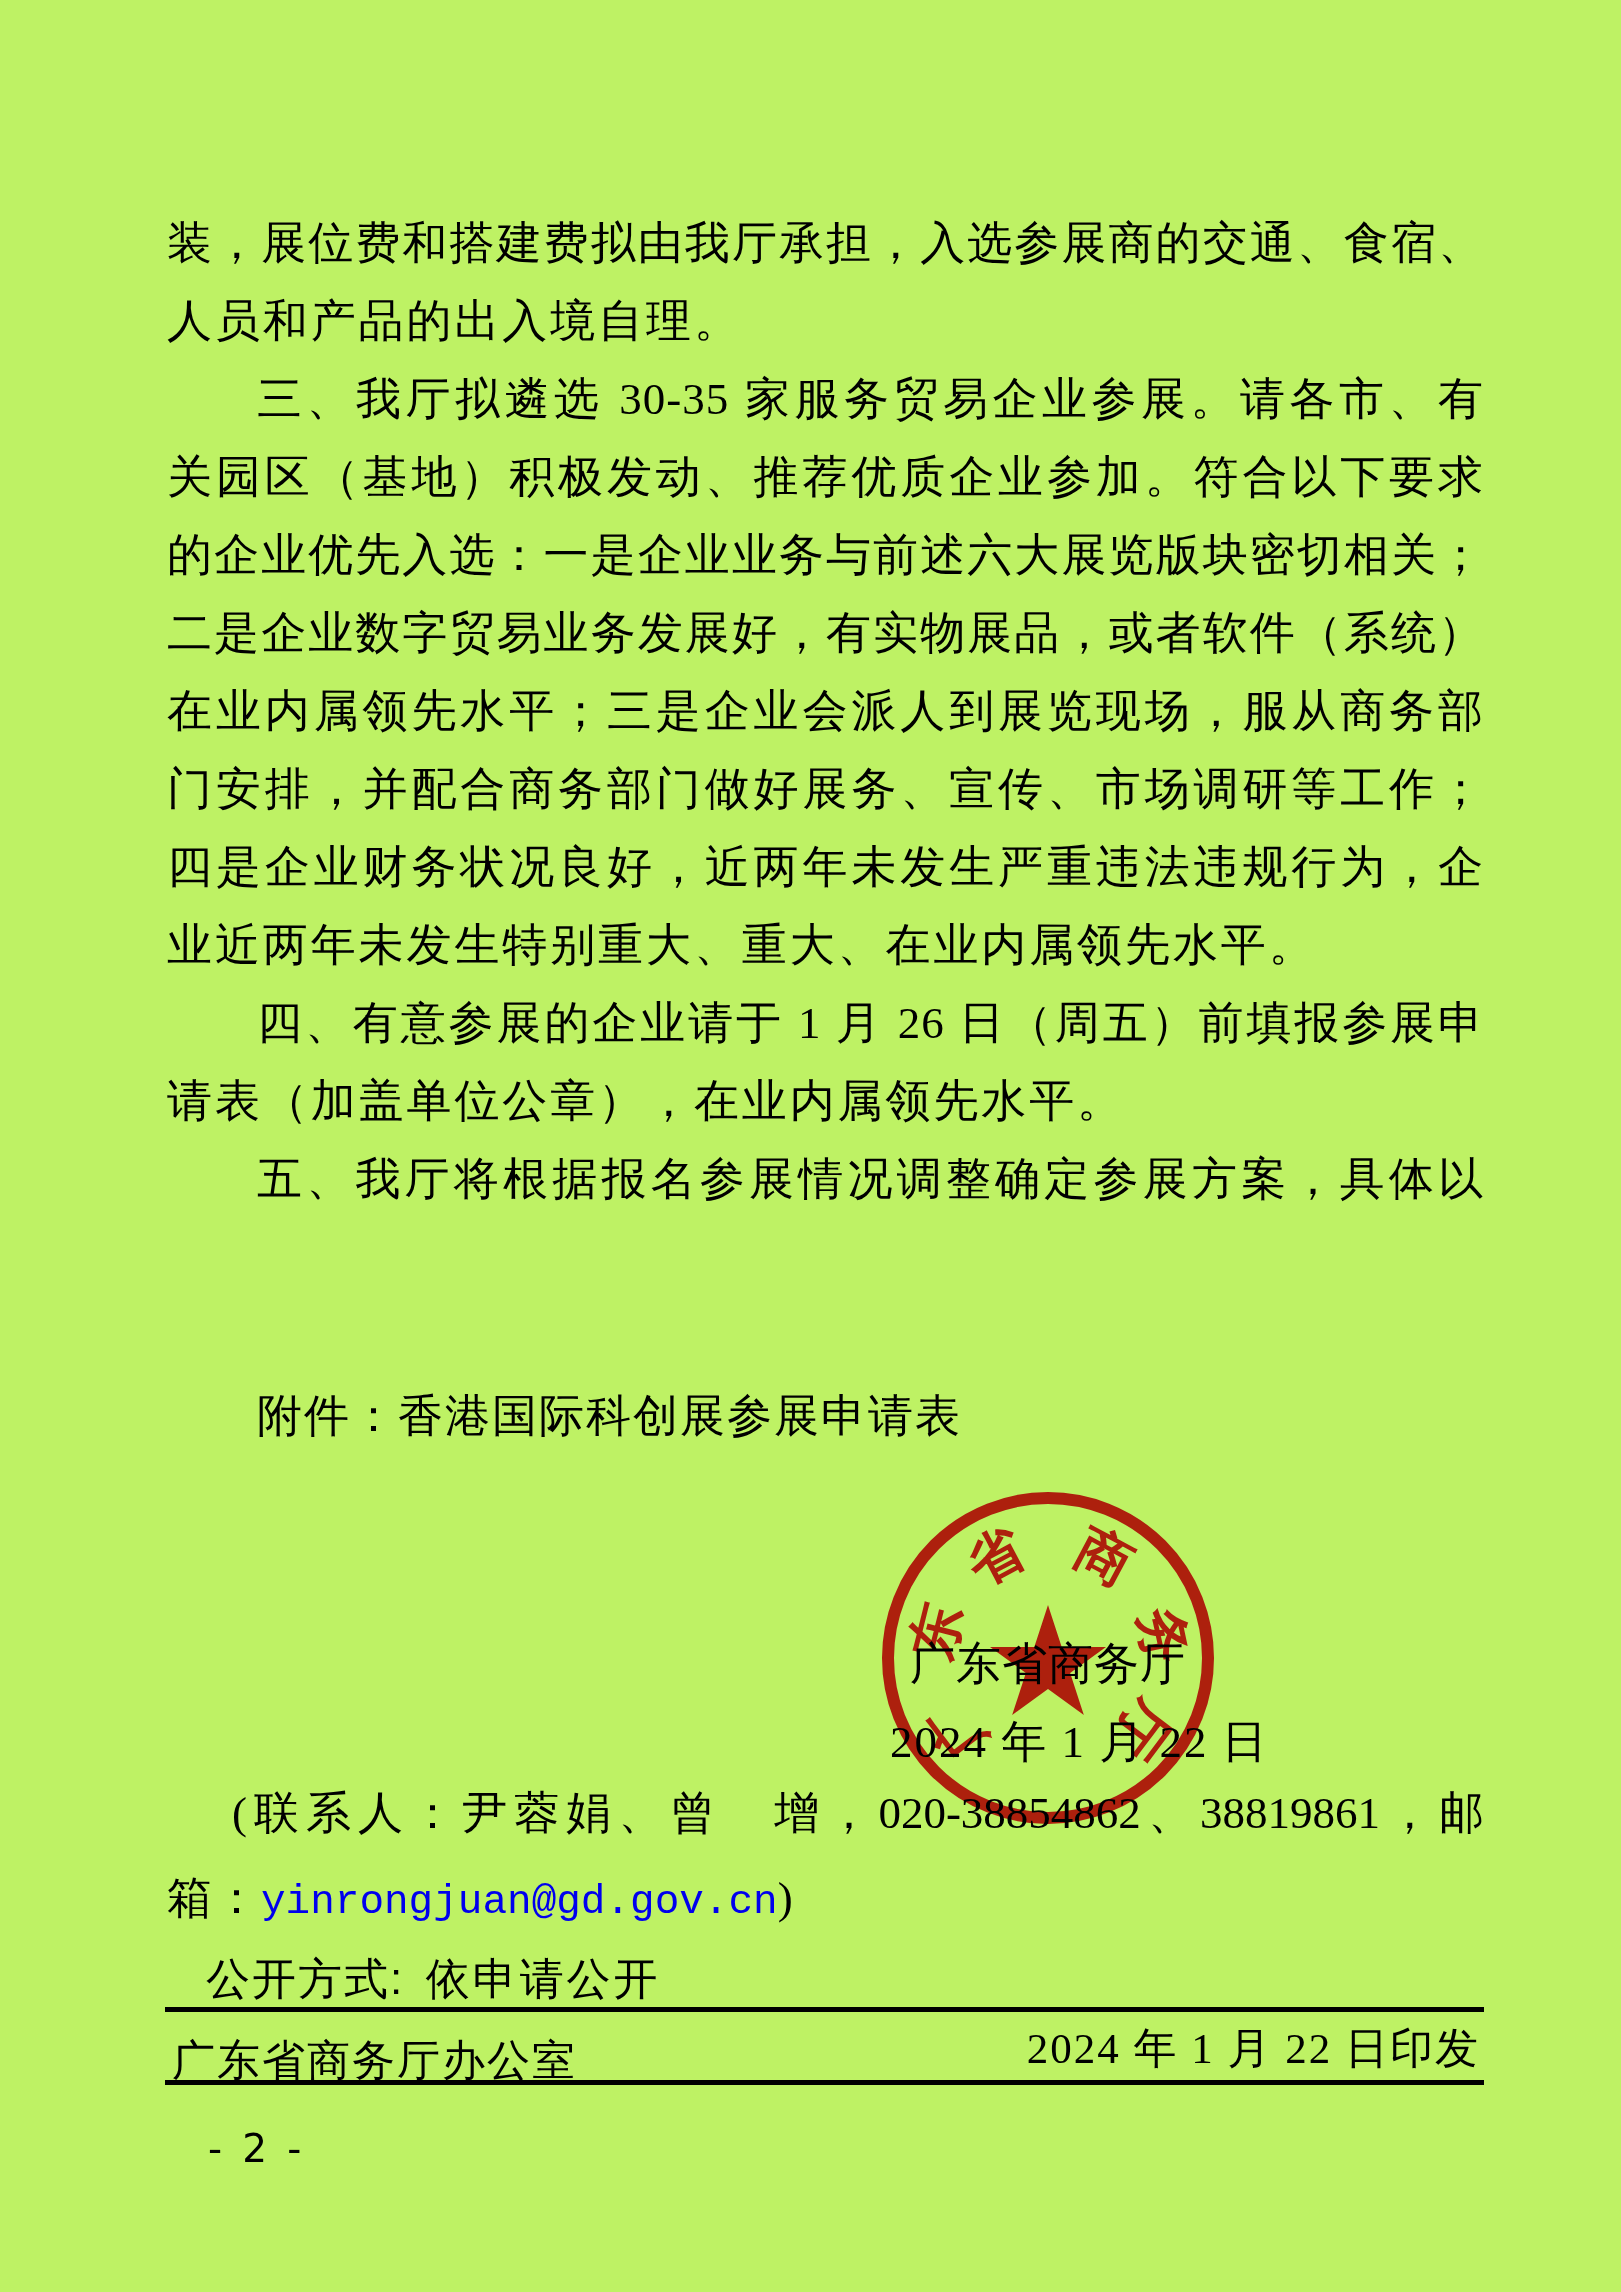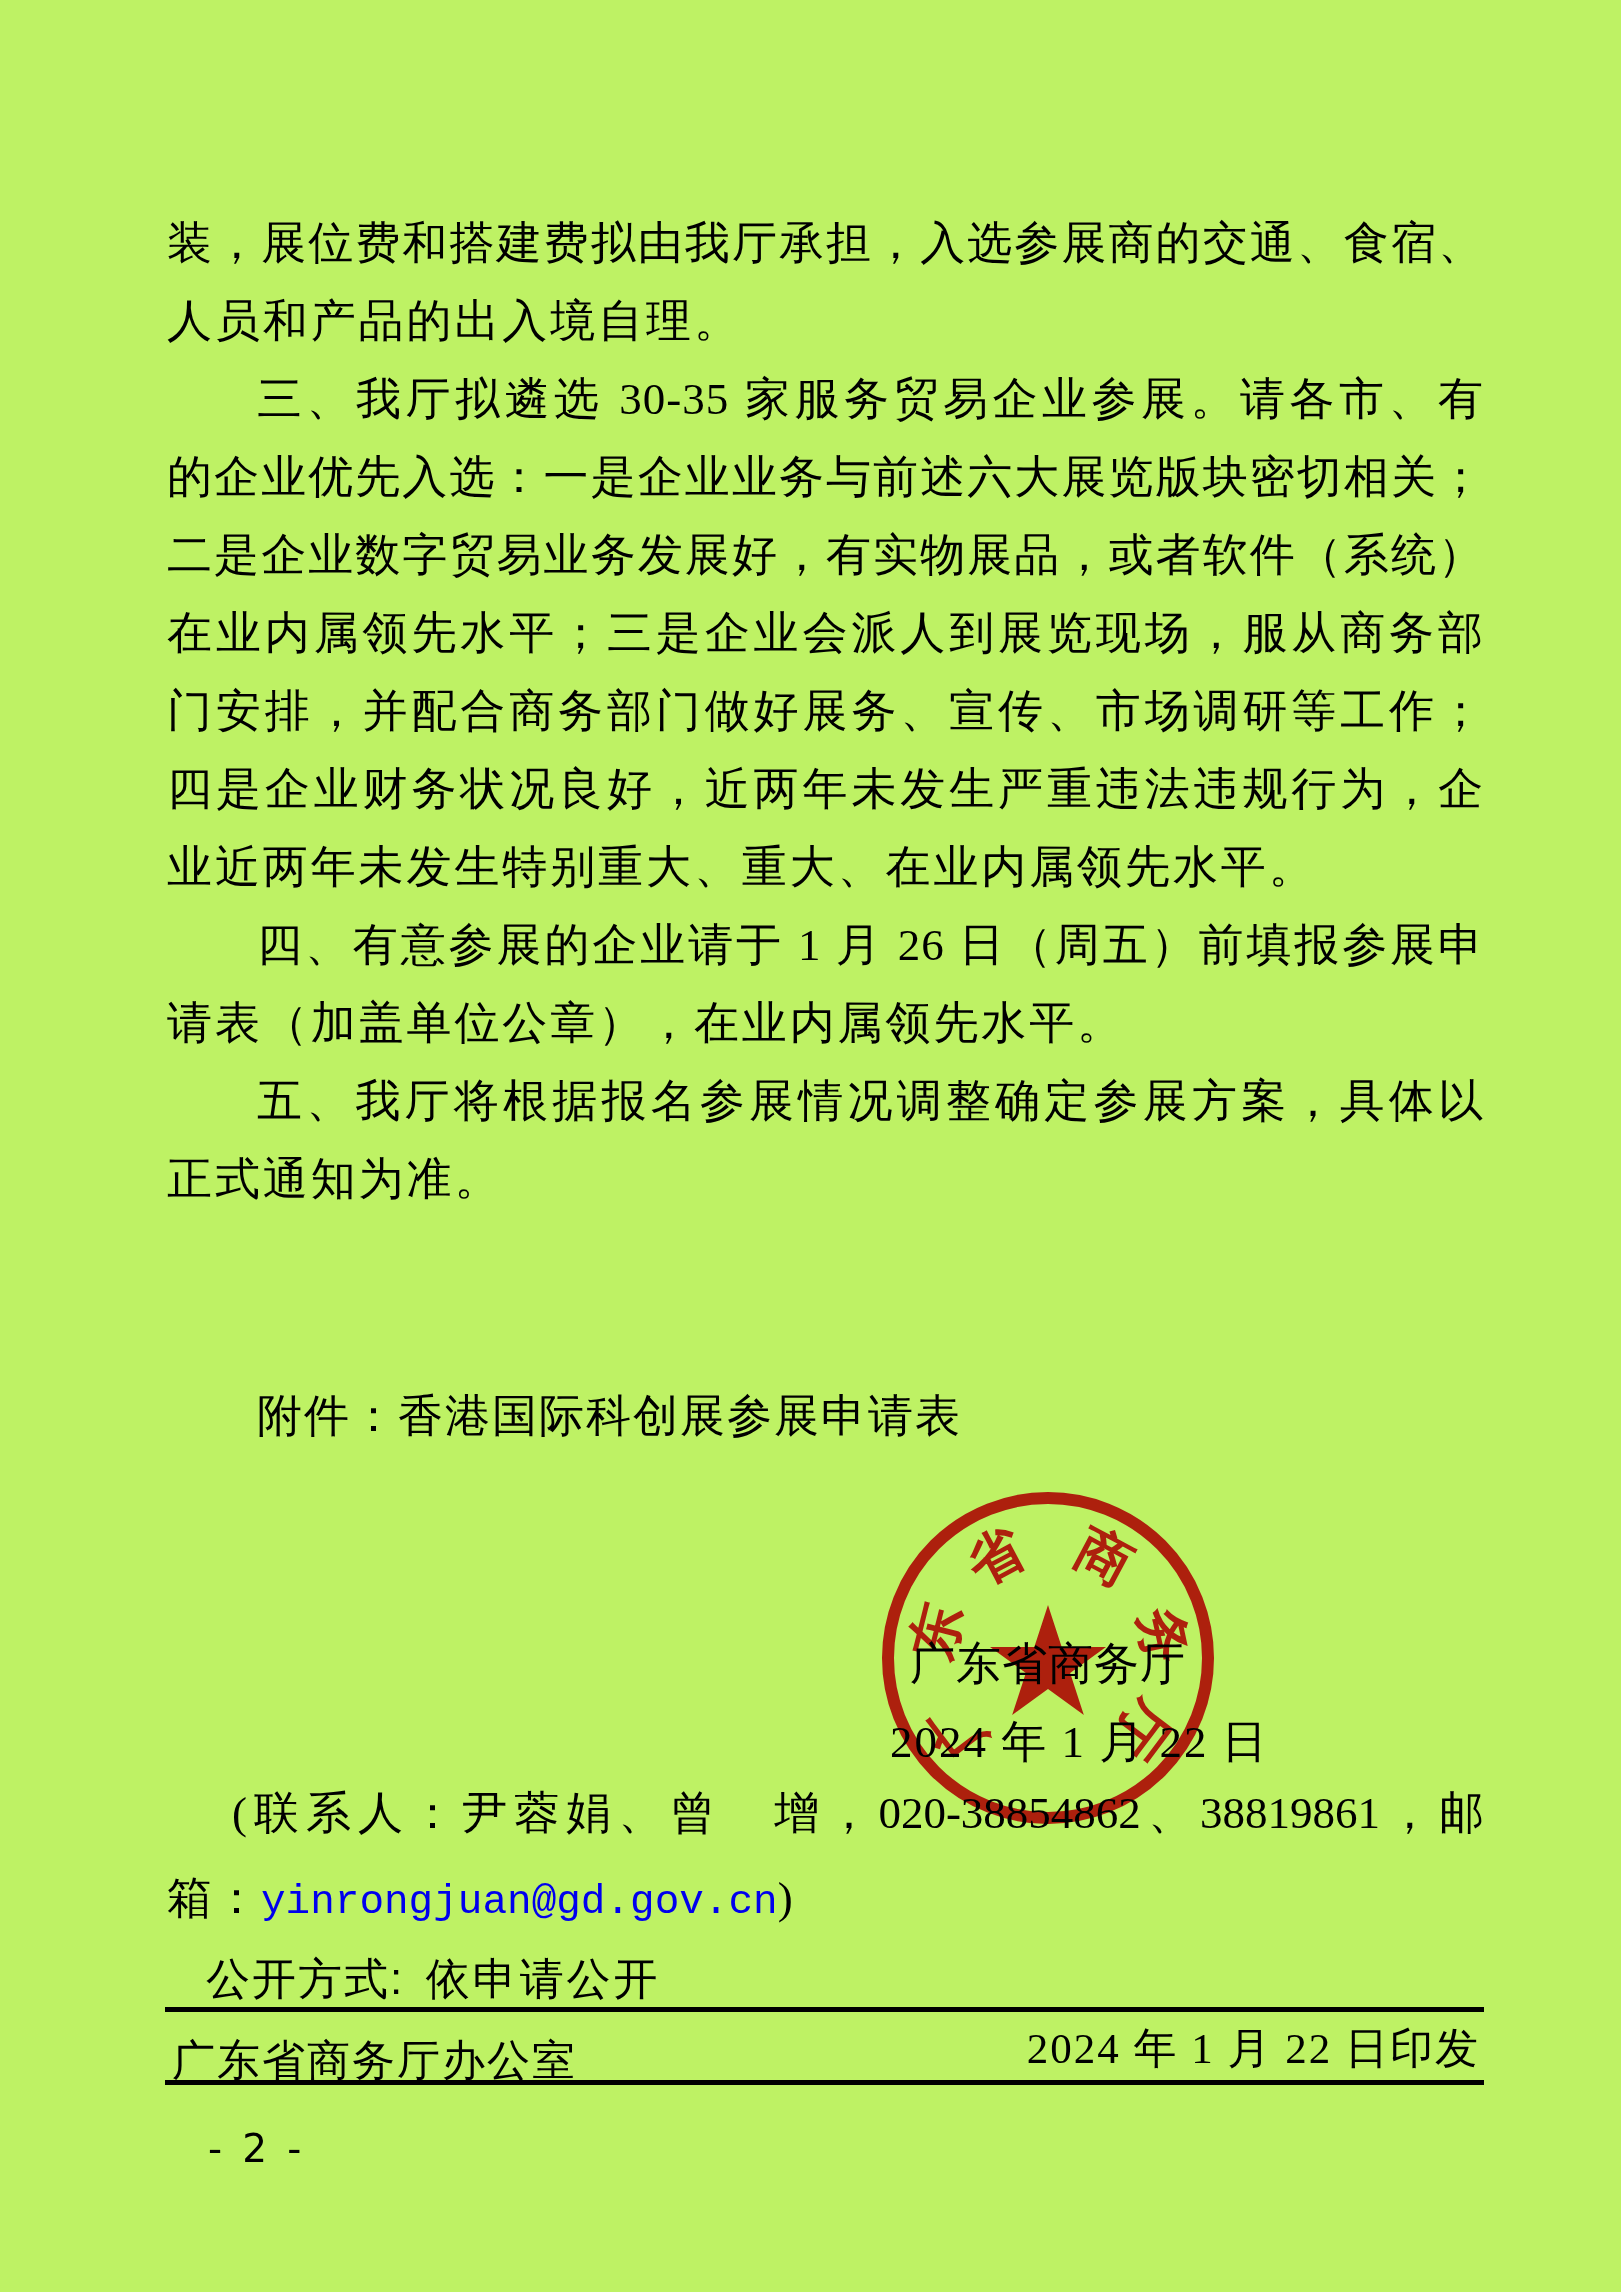--- a/index.html
+++ b/index.html
@@ -102,30 +102,30 @@
 </style>
 </head>
 <body>
 
 <div class="page">
 
   <div class="body-text">
     <div class="bl">装，展位费和搭建费拟由我厅承担，入选参展商的交通、食宿、</div>
     <div class="bl last">人员和产品的出入境自理。</div>
     <div class="bl ind">三、我厅拟遴选 30-35 家服务贸易企业参展。请各市、有</div>
+    <div class="bl">关园区（基地）积极发动、推荐优质企业参加。符合以下要求</div>
     <div class="bl">的企业优先入选：一是企业业务与前述六大展览版块密切相关；</div>
     <div class="bl">二是企业数字贸易业务发展好，有实物展品，或者软件（系统）</div>
     <div class="bl">在业内属领先水平；三是企业会派人到展览现场，服从商务部</div>
     <div class="bl">门安排，并配合商务部门做好展务、宣传、市场调研等工作；</div>
     <div class="bl">四是企业财务状况良好，近两年未发生严重违法违规行为，企</div>
     <div class="bl last">业近两年未发生特别重大、重大、在业内属领先水平。</div>
     <div class="bl ind">四、有意参展的企业请于 1 月 26 日（周五）前填报参展申</div>
     <div class="bl last">请表（加盖单位公章），在业内属领先水平。</div>
     <div class="bl ind">五、我厅将根据报名参展情况调整确定参展方案，具体以</div>
-    <div class="bl last">正式通知为准。</div>
   </div>
 
   <div class="attachment">附件：香港国际科创展参展申请表</div>
 
   <div class="sig-agency">广东省商务厅</div>
   <div class="sig-date">2024 年 1 月 22 日</div>
 
   <div class="seal">
     <div class="seal-ring"></div>
     <span class="seal-char" style="--a:-127deg">广</span>

